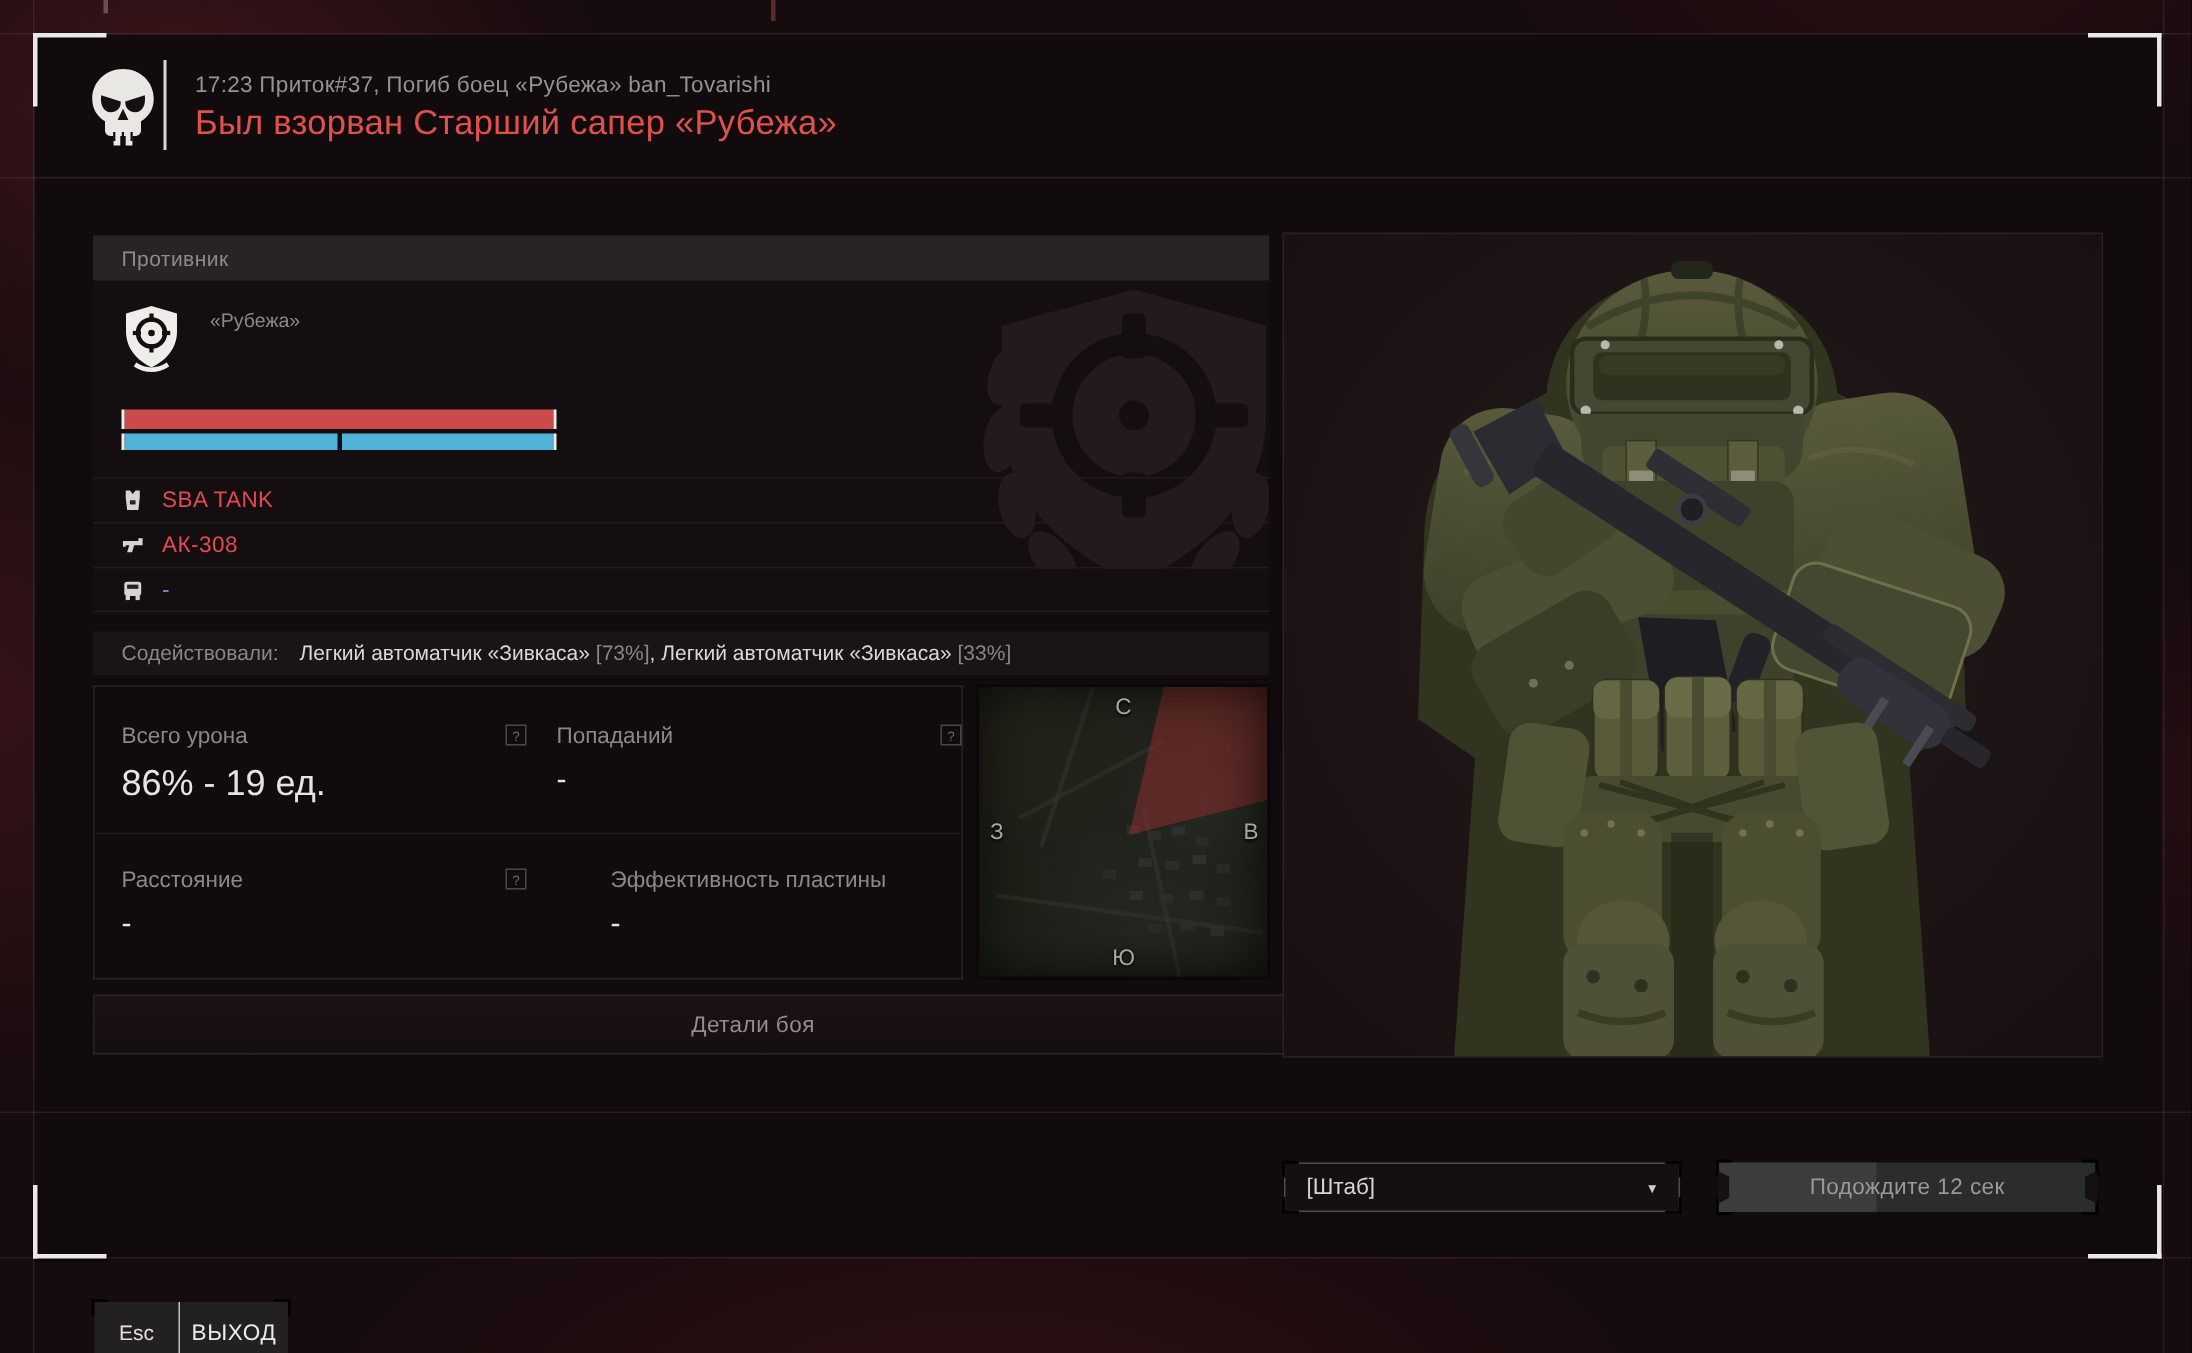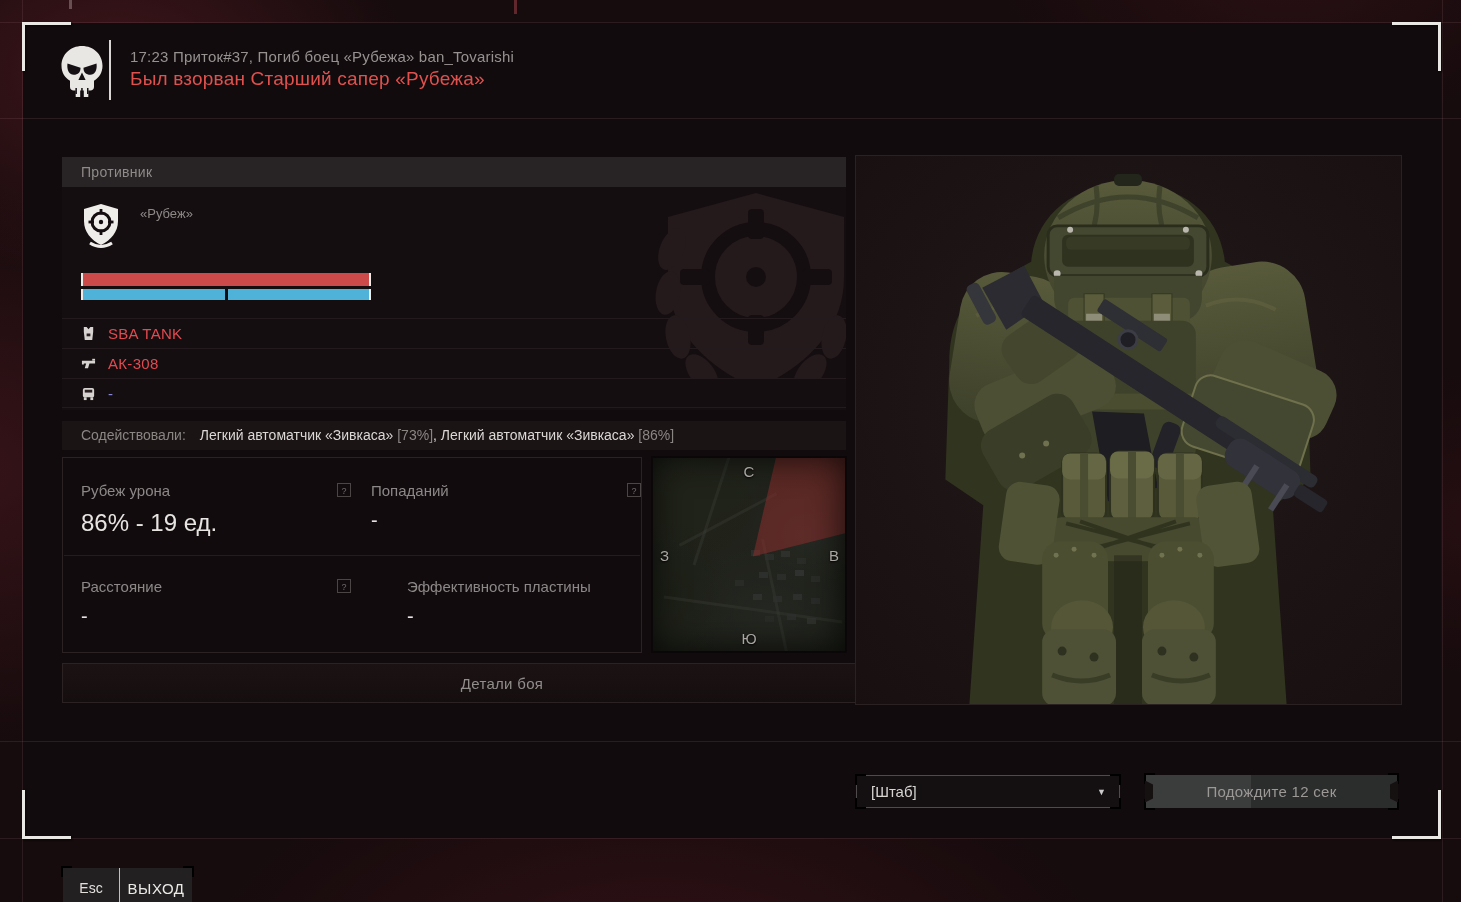--- a/index.html
+++ b/index.html
@@ -18,21 +18,21 @@
   .gline{background:rgba(168,118,128,.16);}
   .gh{height:1px;left:0;width:1461px;}
   .gv{width:1px;top:0;height:902px;}
   .corner{width:46px;height:46px;filter:drop-shadow(1px 1px 1px rgba(0,0,0,.6));}
   .corner.tl{left:22px;top:22px;border-left:3px solid #eae8e5;border-top:3px solid #eae8e5;}
   .corner.tr{left:1392px;top:22px;border-right:3px solid #eae8e5;border-top:3px solid #eae8e5;}
   .corner.bl{left:22px;top:790px;border-left:3px solid #eae8e5;border-bottom:3px solid #eae8e5;}
   .corner.br{left:1392px;top:790px;border-right:3px solid #eae8e5;border-bottom:3px solid #eae8e5;}
   
   .kill-log{left:130px;top:48px;font-size:15px;color:#969290;letter-spacing:.2px;}
-  .death-msg{left:130px;top:68px;font-size:19px;color:#e0514e;letter-spacing:.2px;}
+  .death-msg{left:130px;top:68px;font-size:23px;color:#e0514e;letter-spacing:.2px;}
   .skull{left:58px;top:44px;}
   .hdr-div{left:109px;top:40px;width:2px;height:60px;background:#d9d6d3;}
   
   .enemy-panel{left:62px;top:157px;width:784px;height:253px;background:#150e10;}
   .panel-title{left:0;top:0;width:100%;height:30px;background:#282324;box-sizing:border-box;
     padding-left:19px;line-height:30px;font-size:14px;color:#8f8b89;letter-spacing:.3px;}
   .watermark{right:0;top:32px;overflow:hidden;width:200px;height:190px;}
   .faction{left:78px;top:49px;font-size:13px;color:#8d8987;}
   .cls-name{left:78px;top:67px;font-size:22px;color:#edebe8;letter-spacing:.2px;}
   .emblem{left:18px;top:46px;}
@@ -185,21 +185,21 @@
         <path d="M21 1l17 5v12c0 11-7 19-17 24C11 37 4 29 4 18V6z" fill="#efedea"></path>
         <circle cx="21" cy="19" r="9" fill="none" stroke="#150e10" stroke-width="3"></circle>
         <circle cx="21" cy="19" r="2.2" fill="#150e10"></circle>
         <rect x="19.6" y="6" width="2.8" height="5.5" fill="#150e10"></rect>
         <rect x="19.6" y="26.5" width="2.8" height="5.5" fill="#150e10"></rect>
         <rect x="8.5" y="17.6" width="5.5" height="2.8" fill="#150e10"></rect>
         <rect x="28" y="17.6" width="5.5" height="2.8" fill="#150e10"></rect>
         <path d="M10 40q11 7 22 0" stroke="#efedea" stroke-width="3" fill="none"></path>
       </svg>
     </div>
-    <div class="abs faction">«Рубеж»</div>
+    <div class="abs faction">«Рубежа»</div>
 
     <div class="abs bar hp-bar">
       <div class="cap"></div>
       <div class="inner">
           <div class="hp-fill" style="width: 100%;"></div>
         </div>
       <div class="cap r"></div>
     </div>
     <div class="abs bar armor-bar">
       <div class="cap"></div>
@@ -235,27 +235,27 @@
         <span class="eq-name blue">-</span>
       </div>
     </div>
   </div>
 
   <div class="abs assist">
     <span class="lab">Содействовали:</span>
     <span class="nm">Легкий автоматчик «Зивкаса»</span>
     <span class="sh">[73%]</span><span class="nm">, </span>
     <span class="nm">Легкий автоматчик «Зивкаса»</span>
-    <span class="sh">[86%]</span>
+    <span class="sh">[33%]</span>
   </div>
 
   <div class="abs stats">
     <div class="mid"></div>
     <div class="cell c00">
-      <span class="lbl">Рубеж урона</span>
+      <span class="lbl">Всего урона</span>
       <span class="hlp">?</span>
       <div class="val big">86% - 19 ед.</div>
     </div>
     <div class="cell c01">
       <span class="lbl">Попаданий</span>
       <span class="hlp">?</span>
       <div class="val">-</div>
     </div>
     <div class="cell c10">
       <span class="lbl">Расстояние</span>

